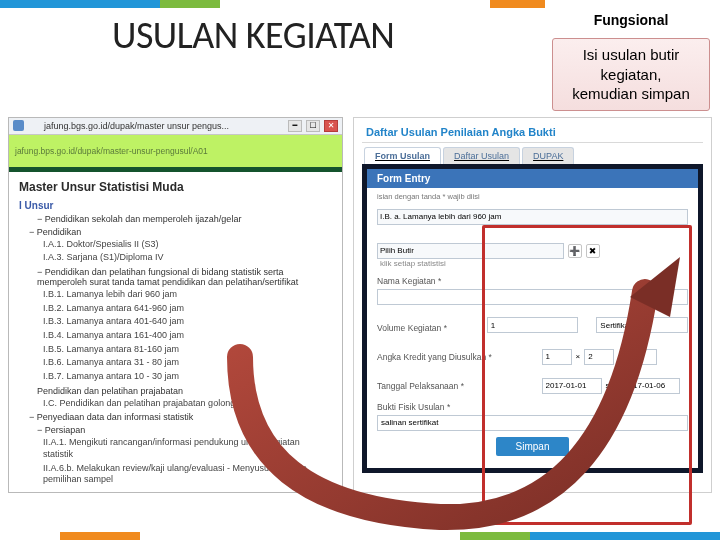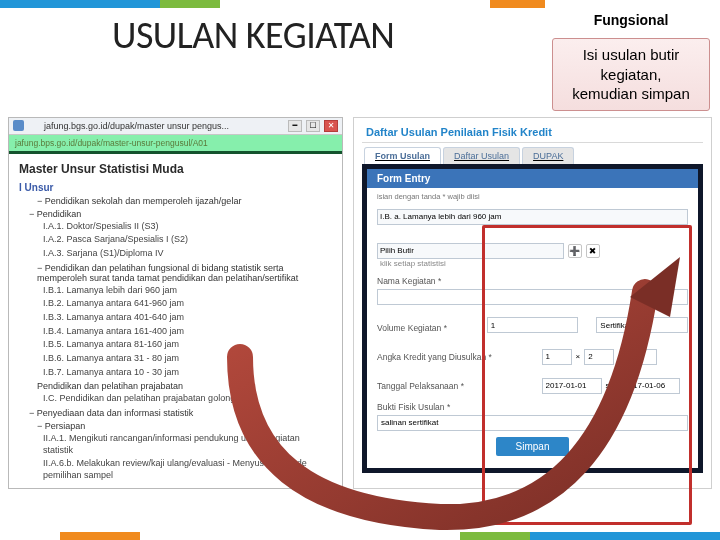--- a/index.html
+++ b/index.html
@@ -21,21 +21,21 @@
 
 .content { display: flex; gap: 10px; padding: 0 8px; position: relative; }
 
 
 .left-panel { width: 335px; border: 1px solid #b9b9b9; background: #fff; font-size: 10px; }
 .lp-tab { display: flex; align-items: center; background: #eef1f5; border-bottom: 1px solid #c7c7c7; padding: 2px 4px; gap: 3px; }
 .lp-ico { width: 11px; height: 11px; background: #5a8cc8; border-radius: 2px; }
 .lp-tab-title { font-size: 9px; color: #333; flex: 1; white-space: nowrap; overflow: hidden; text-overflow: ellipsis; padding-left: 17px; }
 .lp-winbtn { width: 14px; height: 12px; display: inline-flex; align-items: center; justify-content: center; font-size: 8px; background: #e6e6e6; border: 1px solid #bbb; margin-left: 1px; }
 .lp-close { background: #d9534f; color: #fff; border-color: #b53c3a; }
-.lp-url { background: #86efac; border-bottom: 3px solid #14532d; padding: 3px 6px; font-size: 8.5px; color: #5a7a3a; }
+.lp-url { background: #bef264; border-bottom: 5px solid #14532d; padding: 11px 6px; font-size: 8.5px; color: #5a7a3a; }
 .lp-body { padding: 8px 10px 4px 10px; }
 .lp-master { font-weight: bold; font-size: 12px; margin-bottom: 6px; color: #2b2b2b; }
 .lp-section { font-size: 10px; color: #3a5aa8; font-weight: bold; margin: 4px 0 2px 0; }
 .lp-group { font-size: 9px; color: #333; margin: 3px 0 1px 10px; }
 .lp-item { font-size: 9px; color: #444; margin: 2px 0 2px 24px; line-height: 1.3; }
 
 
 .right-panel { flex: 1; border: 1px solid #cfcfcf; background: #fff; font-size: 10px; position: relative; }
 .rp-head { color: #2284c9; font-weight: bold; padding: 8px 10px 4px 12px; font-size: 11px; }
 .rp-line { border-bottom: 1px solid #d9d9d9; margin: 0 8px 4px 8px; }
@@ -98,41 +98,40 @@
       <span class="lp-winbtn">☐</span>
       <span class="lp-winbtn lp-close">✕</span>
     </div>
     <div class="lp-url">jafung.bps.go.id/dupak/master-unsur-pengusul/A01</div>
     <div class="lp-body">
       <div class="lp-master">Master Unsur Statistisi Muda</div>
       <div class="lp-section">I Unsur</div>
       <div class="lp-group" style="margin-left:18px;">− Pendidikan sekolah dan memperoleh ijazah/gelar</div>
       <div class="lp-group">− Pendidikan</div>
       <div class="lp-item">I.A.1. Doktor/Spesialis II (S3)</div>
-      <div class="lp-item">I.A.2. Pasca Sarjana/Spesialis I (S2)</div>
       <div class="lp-item">I.A.3. Sarjana (S1)/Diploma IV</div>
       <div class="lp-group" style="margin-left:18px;">− Pendidikan dan pelatihan fungsional di bidang statistik serta memperoleh surat tanda tamat pendidikan dan pelatihan/sertifikat</div>
       <div class="lp-item">I.B.1. Lamanya lebih dari 960 jam</div>
       <div class="lp-item">I.B.2. Lamanya antara 641-960 jam</div>
       <div class="lp-item">I.B.3. Lamanya antara 401-640 jam</div>
       <div class="lp-item">I.B.4. Lamanya antara 161-400 jam</div>
       <div class="lp-item">I.B.5. Lamanya antara 81-160 jam</div>
       <div class="lp-item">I.B.6. Lamanya antara 31 - 80 jam</div>
       <div class="lp-item">I.B.7. Lamanya antara 10 - 30 jam</div>
       <div class="lp-group" style="margin-left:18px;">Pendidikan dan pelatihan prajabatan</div>
       <div class="lp-item">I.C. Pendidikan dan pelatihan prajabatan golongan III</div>
       <div class="lp-group">− Penyediaan data dan informasi statistik</div>
       <div class="lp-group" style="margin-left:18px;">− Persiapan</div>
       <div class="lp-item">II.A.1. Mengikuti rancangan/informasi pendukung untuk kegiatan statistik</div>
       <div class="lp-item">II.A.6.b. Melakukan review/kaji ulang/evaluasi - Menyusun metode pemilihan sampel</div>
     </div>
   </div>
 
   <div class="right-panel">
-    <div class="rp-head">Daftar Usulan Penilaian Fisik Kredit</div>
+    <div class="rp-head">Daftar Usulan Penilaian Angka Bukti</div>
     <div class="rp-line"></div>
     <div class="rp-tabs">
       <div class="rp-tab active">Form Usulan</div>
       <div class="rp-tab">Daftar Usulan</div>
       <div class="rp-tab">DUPAK</div>
     </div>
     <div class="rp-form-wrap">
       <div class="rp-form-title">Form Entry</div>
       <div class="rp-note">isian dengan tanda * wajib diisi</div>
       <div class="rp-body">

